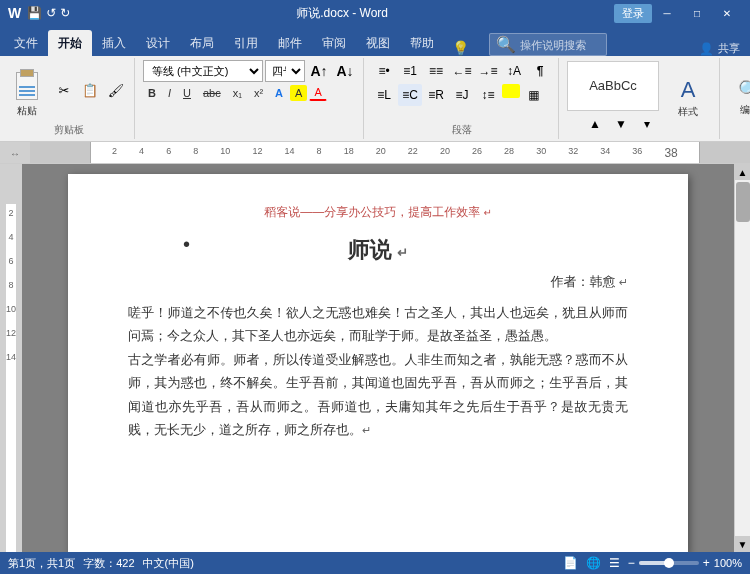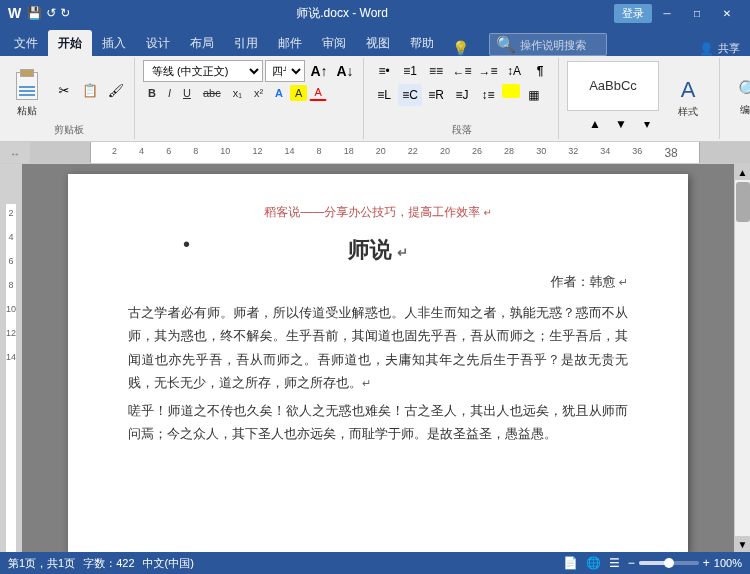--- a/index.html
+++ b/index.html
@@ -481,22 +481,22 @@
         <span>师说</span>
         <span style="font-size:13px; color:#666;">↵</span>
       </div>
 
       <div class="doc-author">
         <span>作者：韩愈</span>
         <span style="font-size:11px; color:#666;">↵</span>
       </div>
 
       <div class="doc-body">
+        <p style="margin-top:4px;">嗟乎！师道之不传也久矣！欲人之无惑也难矣！古之圣人，其出人也远矣，犹且从师而问焉；今之众人，其下圣人也亦远矣，而耻学于师。是故圣益圣，愚益愚。</p>
         <p>古之学者必有师。师者，所以传道受业解惑也。人非生而知之者，孰能无惑？惑而不从师，其为惑也，终不解矣。生乎吾前，其闻道也固先乎吾，吾从而师之；生乎吾后，其闻道也亦先乎吾，吾从而师之。吾师道也，夫庸知其年之先后生于吾乎？是故无贵无贱，无长无少，道之所存，师之所存也。<span style="color:#666; font-size:11px;">↵</span></p>
-        <p style="margin-top:4px;">嗟乎！师道之不传也久矣！欲人之无惑也难矣！古之圣人，其出人也远矣，犹且从师而问焉；今之众人，其下圣人也亦远矣，而耻学于师。是故圣益圣，愚益愚。</p>
       </div>
     </div>
   </div>
 
   <div style="width:16px; background:#f0f0f0; border-left:1px solid #ccc; display:flex; flex-direction:column; align-items:center;">
     <div style="width:16px; height:16px; background:#ccc; display:flex; align-items:center; justify-content:center; cursor:pointer; font-size:10px;">▲</div>
     <div style="flex:1; width:100%; position:relative;">
       <div style="width:14px; height:40px; background:#aaa; margin:2px auto; border-radius:3px; cursor:pointer;"></div>
     </div>
     <div style="width:16px; height:16px; background:#ccc; display:flex; align-items:center; justify-content:center; cursor:pointer; font-size:10px;">▼</div>

